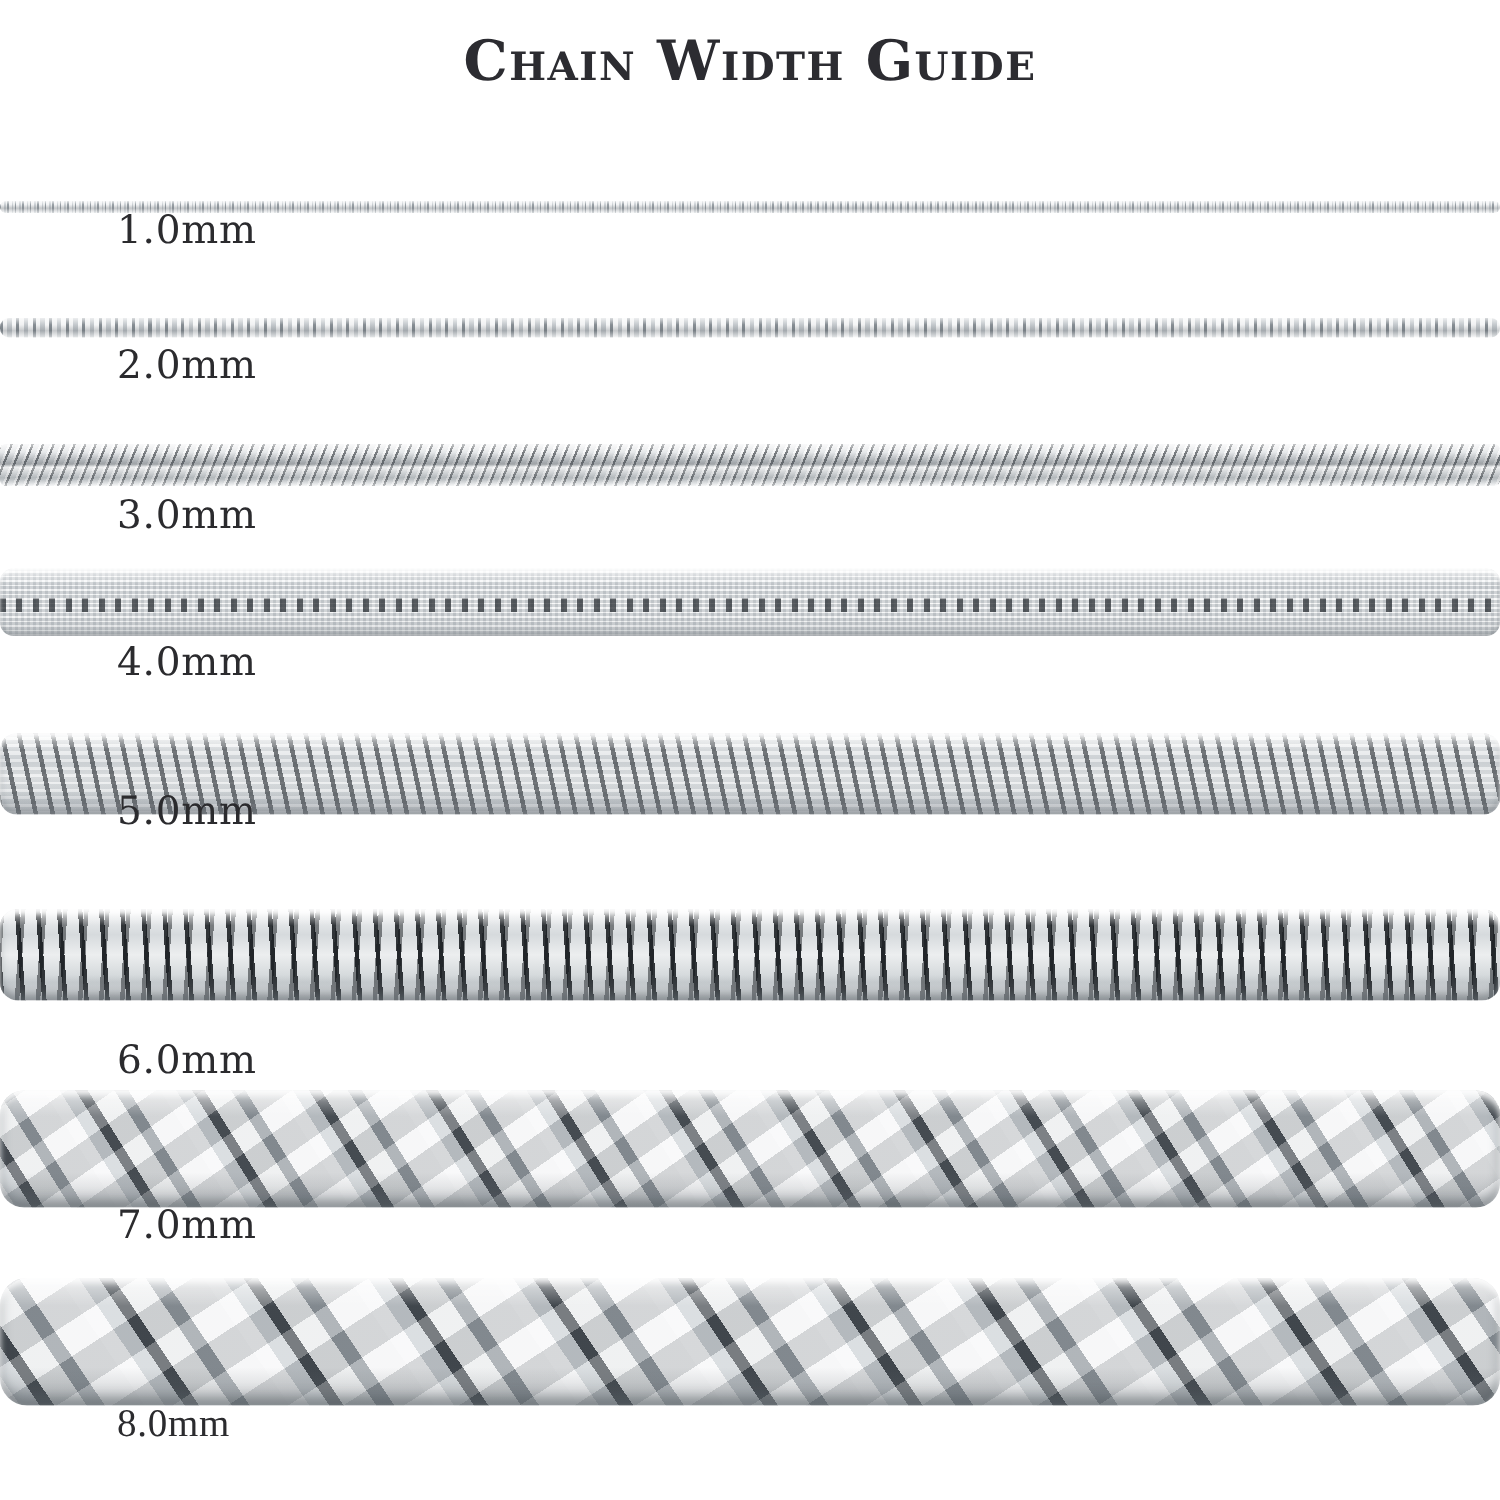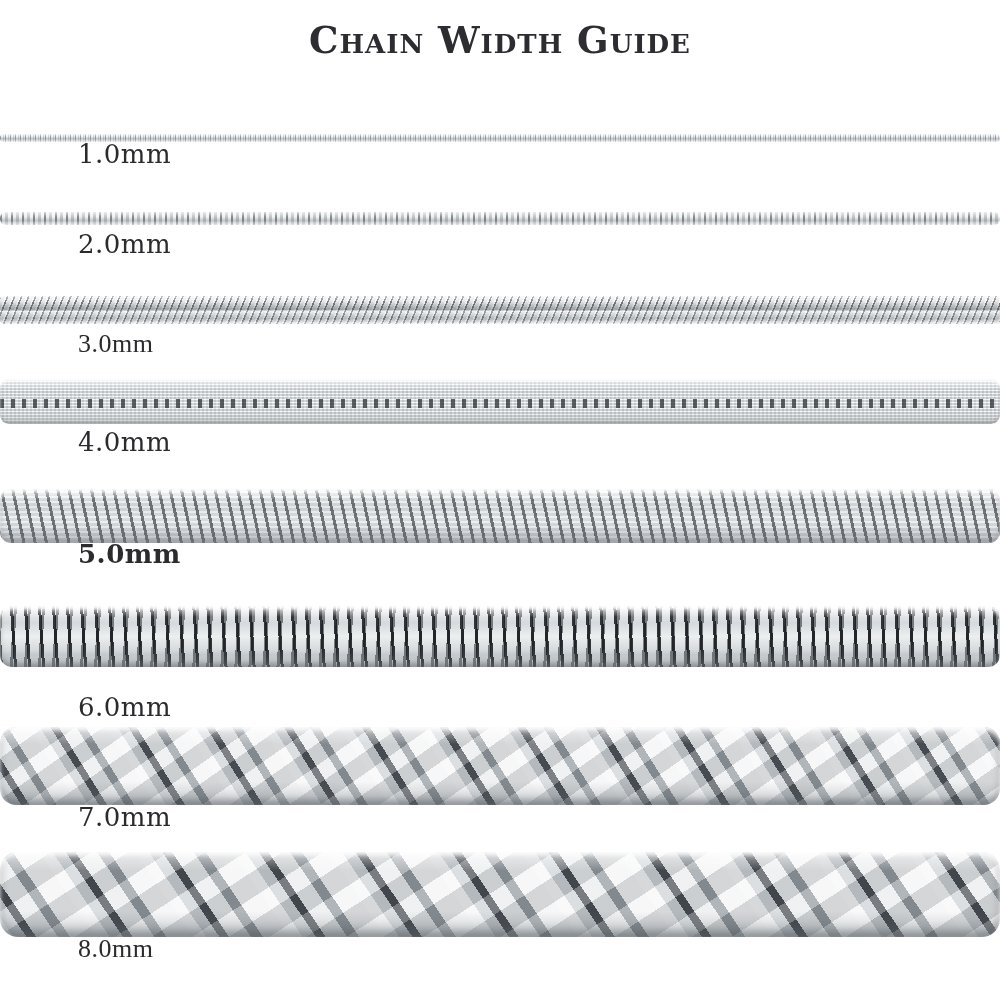--- a/index.html
+++ b/index.html
@@ -80,22 +80,22 @@
   }
   
   .c8 { top:852px; height:85px; border-radius:18px;
     background-image:
       linear-gradient(180deg, rgba(255,255,255,.55), rgba(255,255,255,0) 22%, rgba(255,255,255,0) 70%, rgba(100,107,113,.3)),
       repeating-linear-gradient(-33deg, rgba(255,255,255,.3) 0 20px, rgba(70,76,82,.18) 20px 42px),
       repeating-linear-gradient(56deg, #f6f7f8 0 11px, #ccd1d5 11px 22px, #3f454b 22px 30px, #e9ebec 30px 48px, #8f969c 48px 58px, #f3f4f5 58px 80px),
       linear-gradient(180deg, #eef0f1, #dadde0);
     box-shadow: inset 0 3px 4px rgba(255,255,255,.9), inset 0 -6px 8px rgba(80,87,93,.5);
   }
-  .l1 { top:141px; } .l2 { top:231px; } .l3 { top:331px;font-family:Liberation Serif, serif; } .l4 { top:429px;text-align:center; }
-  .l5 { top:541px;font-weight:bold; } .l6 { top:694px; } .l7 { top:804px;text-align:center; } .l8 { top:936px;font-family:Liberation Serif, serif; }
+  .l1 { top:141px; } .l2 { top:231px; } .l3 { top:331px; } .l4 { top:429px;text-align:center; }
+  .l5 { top:528px; } .l6 { top:694px; } .l7 { top:804px;text-align:center; } .l8 { top:936px;font-family:Liberation Serif, serif; }
 </style>
 </head>
 <body>
 
 <div class="page">
   <div class="title">Chain Width Guide</div>
 
   <div class="chain c1"></div>
   <div class="size-label l1">1.0mm</div>
 

